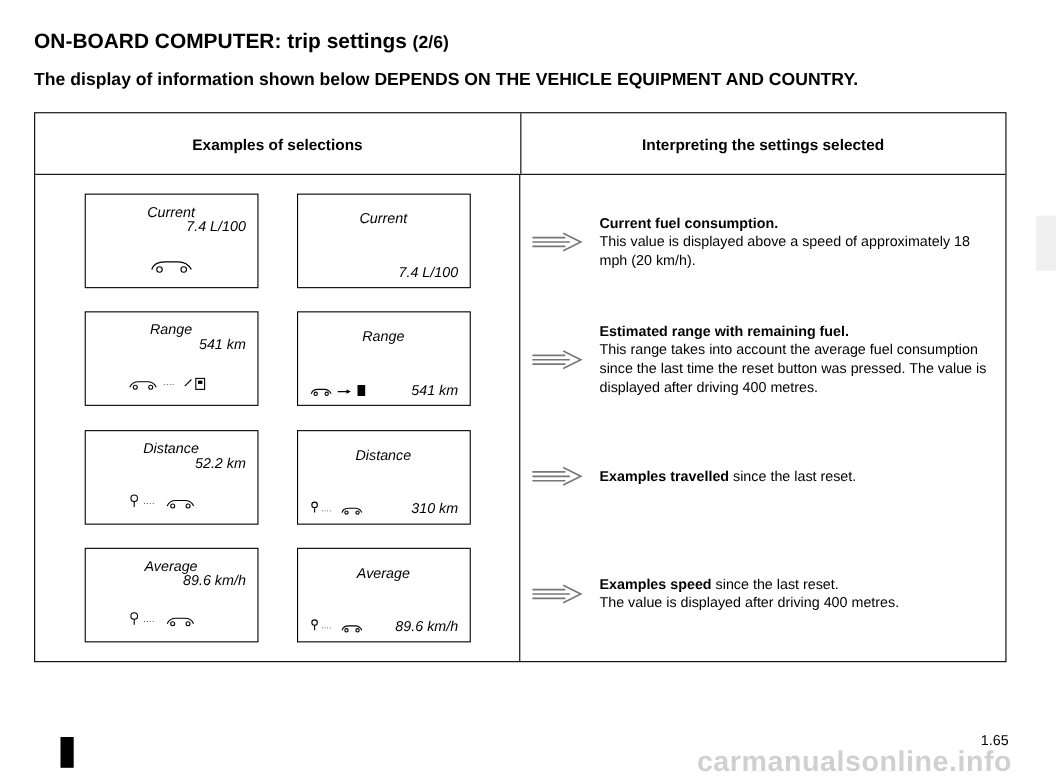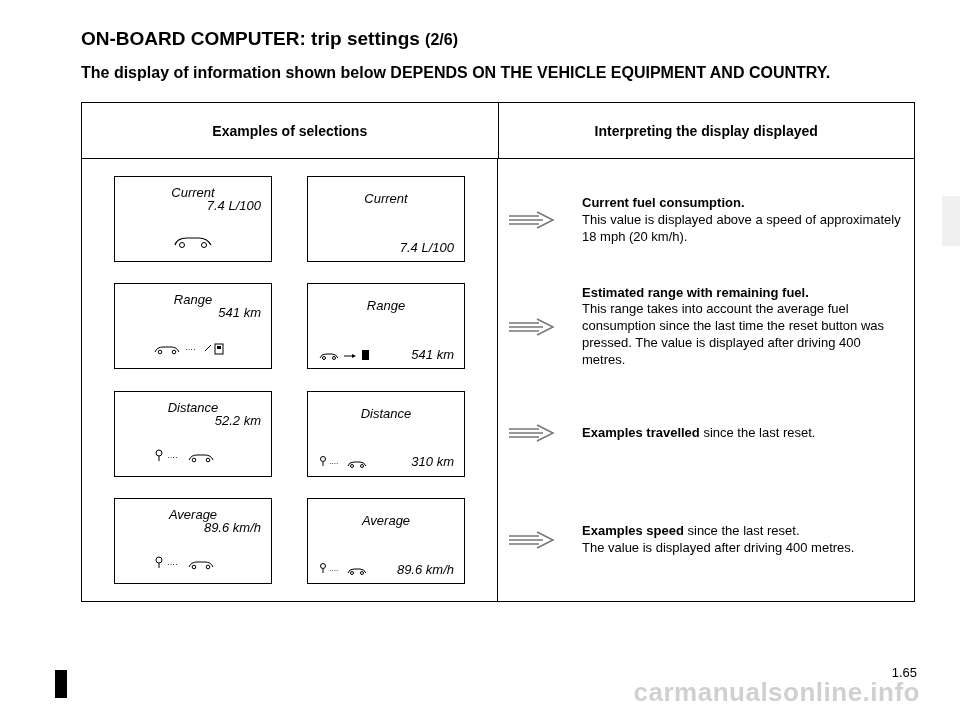--- a/index.html
+++ b/index.html
@@ -5,21 +5,21 @@
     * { box-sizing: border-box; margin: 0; padding: 0; }
     body {
       width: 960px;
       height: 710px;
       font-family: Arial, Helvetica, sans-serif;
       background: #fff;
       position: relative;
       color: #000;
     }
     .page {
-      padding: 28px 45px 0 81px;
+      padding: 28px 45px 0 31px;
     }
     .title-line {
       font-size: 19px;
       font-weight: bold;
       margin-bottom: 14px;
     }
     .title-main { }
     .title-sub { font-size: 16px; }
     .notice {
       font-size: 16px;
@@ -87,21 +87,21 @@
     }
     .box-a .label { text-align: center; margin-top: 2px; }
     .box-a .value { text-align: right; font-size: 13px; margin-top: -2px; }
     .box-a .icon-row { height: 28px; display:flex; align-items:center; justify-content:center; }
     .box-b .label { text-align: center; margin-top: 8px; }
     .box-b .bottom-row { display:flex; align-items:center; justify-content:space-between; }
     .box-b .value { text-align:right; font-size:13px; }
     .right-item {
       display: flex;
       align-items: center;
-      gap: 22px;
+      gap: 10px;
       min-height: 92px;
     }
     .arrow {
       width: 56px;
       flex-shrink: 0;
       display:flex;
       align-items:center;
       justify-content:center;
     }
     .desc {
@@ -149,21 +149,21 @@
 
   <div class="title-line">
     <span class="title-main">ON-BOARD COMPUTER: trip settings </span><span class="title-sub">(2/6)</span>
   </div>
 
   <div class="notice">The display of information shown below DEPENDS ON THE VEHICLE EQUIPMENT AND COUNTRY.</div>
 
   <div class="main-table">
     <div class="header-row">
       <div class="header-left">Examples of selections</div>
-      <div class="header-right">Interpreting the display displayed</div>
+      <div class="header-right">Interpreting the settings selected</div>
     </div>
     <div class="body-row">
       <div class="left-col">
 
         <div class="row-pair">
           <div class="display-box box-a">
             <div>
                 <div class="label">Current</div>
             <div class="value">7.4 L/100</div>
               </div>

